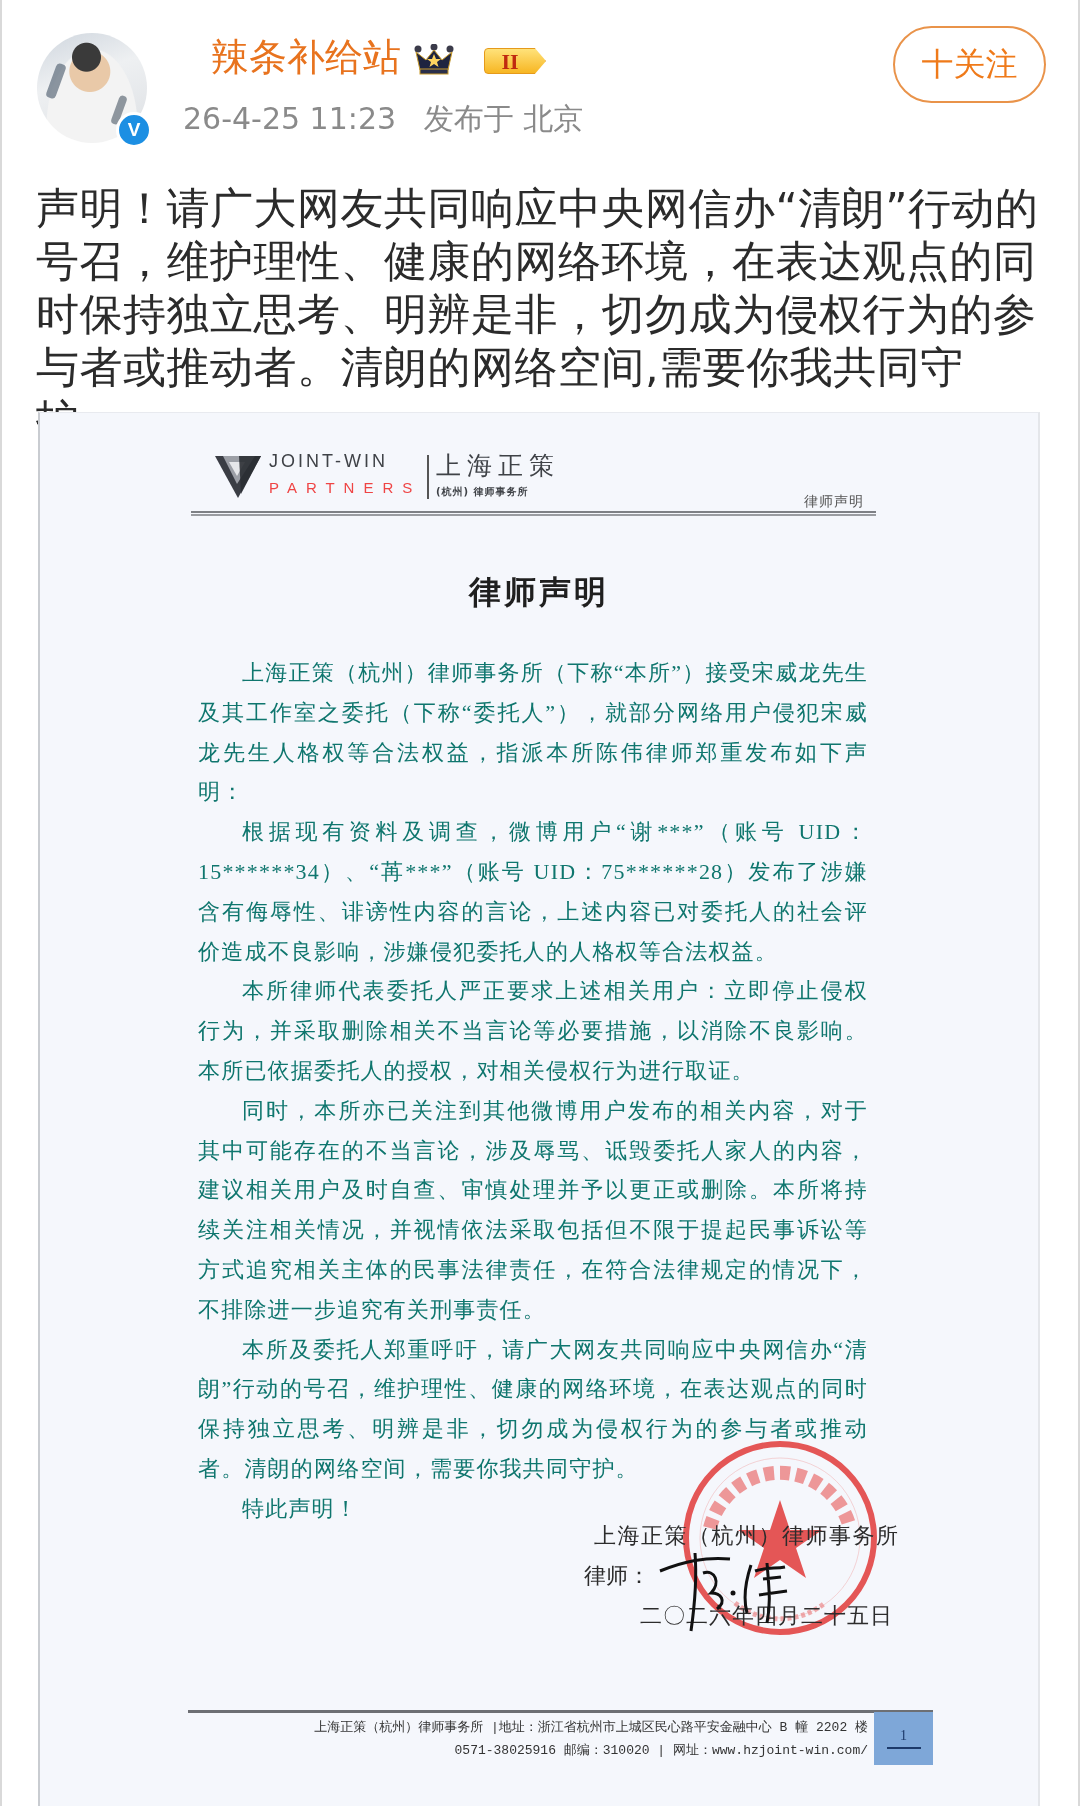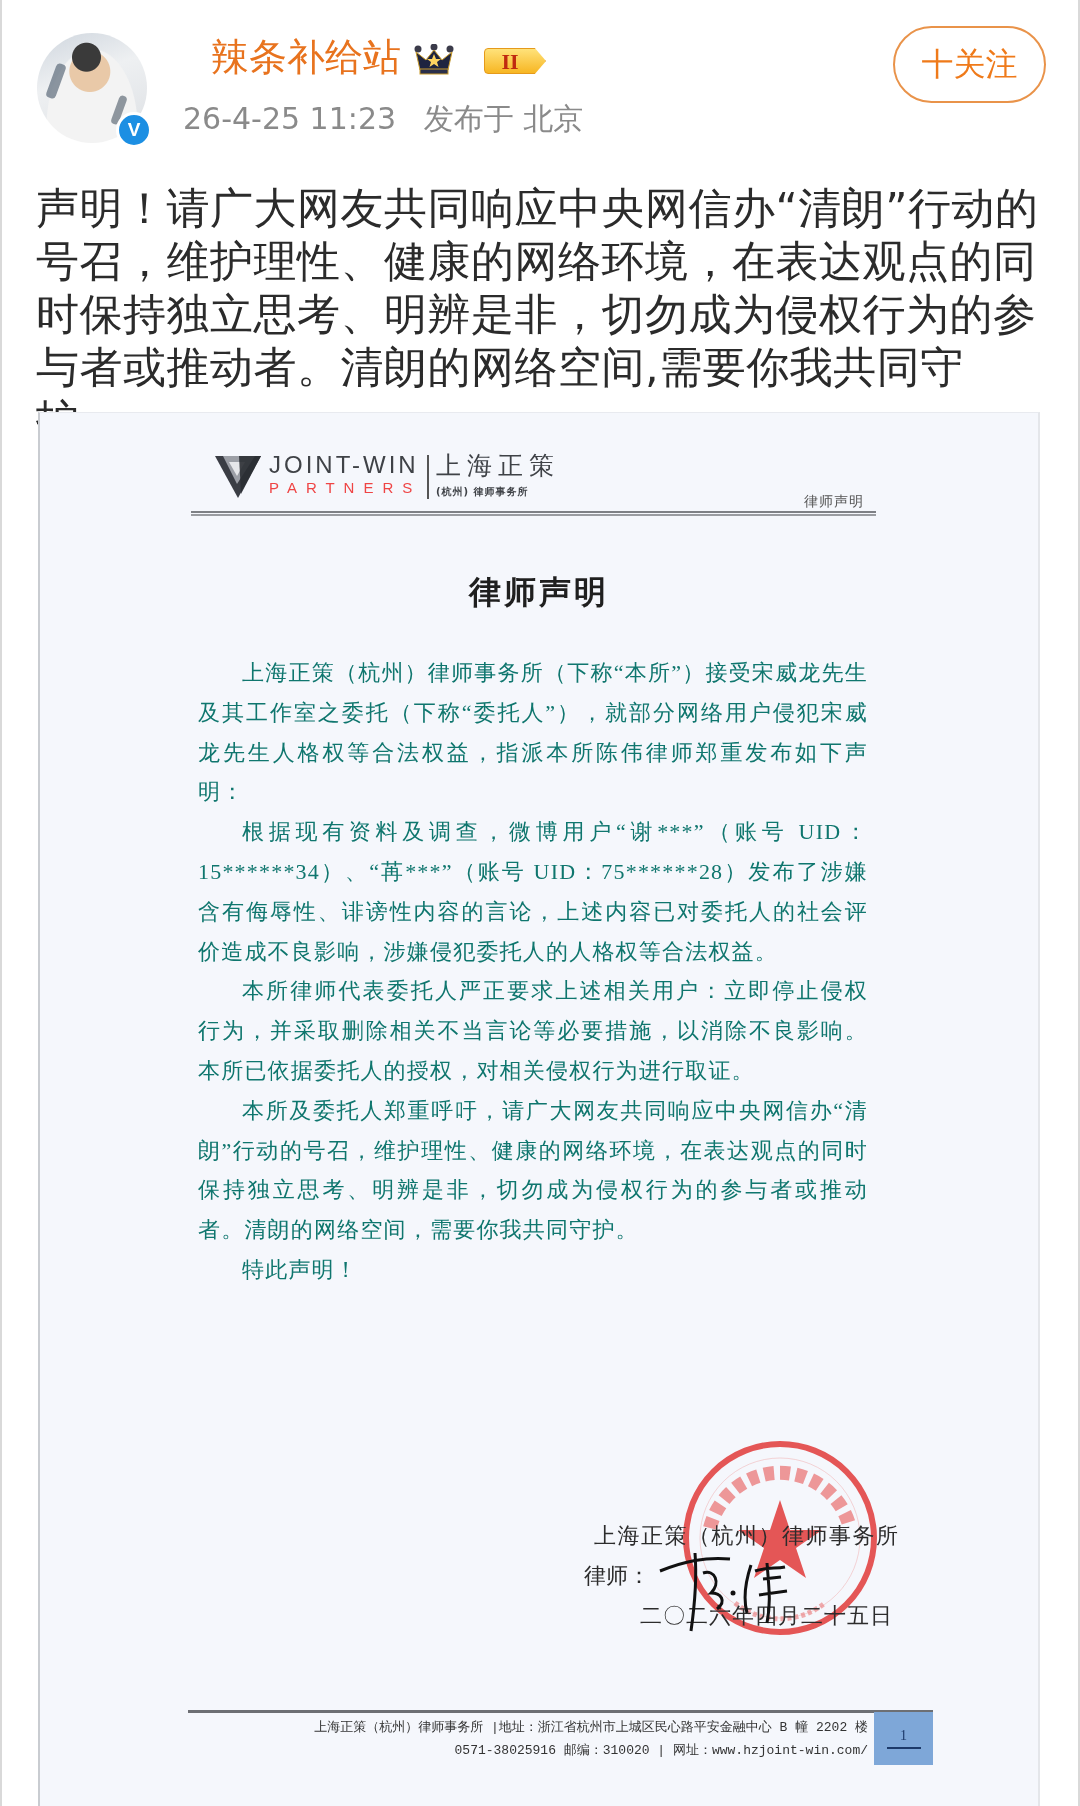--- a/index.html
+++ b/index.html
@@ -60,21 +60,21 @@
   }
 
   
   .doc {
     position:absolute; left:38px; top:412px; width:1002px; height:1394px;
     background:#f5f7fc; border-left:2px solid #c9ccd1; border-right:2px solid #e4e6ea;
     border-top:1px solid #e8eaef; box-sizing:border-box;
     font-family:"Liberation Serif","DejaVu Serif",serif; color:#2a2a2a;
   }
   .logo-mark { position:absolute; left:175px; top:41px; width:46px; height:44px; }
-  .logo-en1 { position:absolute; left:229px; top:38px; font-family:"Liberation Sans",sans-serif; font-size:24px; letter-spacing:3px; color:#3f4247; }
+  .logo-en1 { position:absolute; left:229px; top:38px; font-family:"Liberation Sans",sans-serif; font-size:18px; letter-spacing:3px; color:#3f4247; }
   .logo-en2 { position:absolute; left:229px; top:66px; font-family:"Liberation Sans",sans-serif; font-size:15px; letter-spacing:9px; color:#ef4444; }
   .logo-div { position:absolute; left:387px; top:42px; width:1.5px; height:44px; background:#555; }
   .logo-cn1 { position:absolute; left:396px; top:36px; font-size:25px; letter-spacing:6px; color:#3f4247; font-family:"DejaVu Sans",sans-serif; }
   .logo-cn2 { position:absolute; left:396px; top:72px; font-size:10px; font-weight:bold; color:#3f4247; letter-spacing:1px; font-family:"DejaVu Sans",sans-serif; }
   .hdr-label { position:absolute; left:764px; top:80px; font-size:14px; color:#555; letter-spacing:1px; }
   .hdr-line { position:absolute; left:151px; top:98px; width:685px; height:5px; border-top:2px solid #7e8085; border-bottom:2px solid #9a9ca1; box-sizing:border-box; }
 
   .doc-title { position:absolute; left:0; width:100%; top:158px; text-align:center; font-size:32px; font-weight:bold; letter-spacing:3px; color:#1f1f1f; font-family:"DejaVu Serif",serif; }
 
   .doc-body { position:absolute; left:158px; top:240px; width:670px; font-size:22px; line-height:39.8px; text-align:justify; letter-spacing:1.2px; color:#0f766e; }
@@ -141,20 +141,21 @@
   <div class="logo-cn2">(杭州) 律师事务所</div>
   <div class="hdr-label">律师声明</div>
   <div class="hdr-line"></div>
 
   <div class="doc-title">律师声明</div>
 
   <div class="doc-body">
     <p>上海正策（杭州）律师事务所（下称“本所”）接受宋威龙先生及其工作室之委托（下称“委托人”），就部分网络用户侵犯宋威龙先生人格权等合法权益，指派本所陈伟律师郑重发布如下声明：</p>
     <p>根据现有资料及调查，微博用户“谢***”（账号 UID：15******34）、“苒***”（账号 UID：75******28）发布了涉嫌含有侮辱性、诽谤性内容的言论，上述内容已对委托人的社会评价造成不良影响，涉嫌侵犯委托人的人格权等合法权益。</p>
     <p>本所律师代表委托人严正要求上述相关用户：立即停止侵权行为，并采取删除相关不当言论等必要措施，以消除不良影响。本所已依据委托人的授权，对相关侵权行为进行取证。</p>
+    <p>同时，本所亦已关注到其他微博用户发布的相关内容，对于其中可能存在的不当言论，涉及辱骂、诋毁委托人家人的内容，建议相关用户及时自查、审慎处理并予以更正或删除。本所将持续关注相关情况，并视情依法采取包括但不限于提起民事诉讼等方式追究相关主体的民事法律责任，在符合法律规定的情况下，不排除进一步追究有关刑事责任。</p>
     <p>本所及委托人郑重呼吁，请广大网友共同响应中央网信办“清朗”行动的号召，维护理性、健康的网络环境，在表达观点的同时保持独立思考、明辨是非，切勿成为侵权行为的参与者或推动者。清朗的网络空间，需要你我共同守护。</p>
     <p>特此声明！</p>
   </div>
 
   <svg class="stamp" viewBox="0 0 200 200">
     <circle cx="100" cy="100" r="94" fill="none" stroke="#e23a3a" stroke-width="6"></circle>
     <circle cx="100" cy="100" r="80" fill="none" stroke="#f0a0a0" stroke-width="1" opacity=".5"></circle>
     <polygon points="100,62 110,92 142,92 116,110 126,140 100,122 74,140 84,110 58,92 90,92" fill="#e23a3a"></polygon>
     <path d="M30 90 A72 72 0 0 1 170 90" fill="none" stroke="#e86060" stroke-width="14" stroke-dasharray="10 6" opacity=".75"></path>
     <path d="M55 165 A72 72 0 0 0 145 165" fill="none" stroke="#e86060" stroke-width="5" stroke-dasharray="4 3" opacity=".6"></path>

